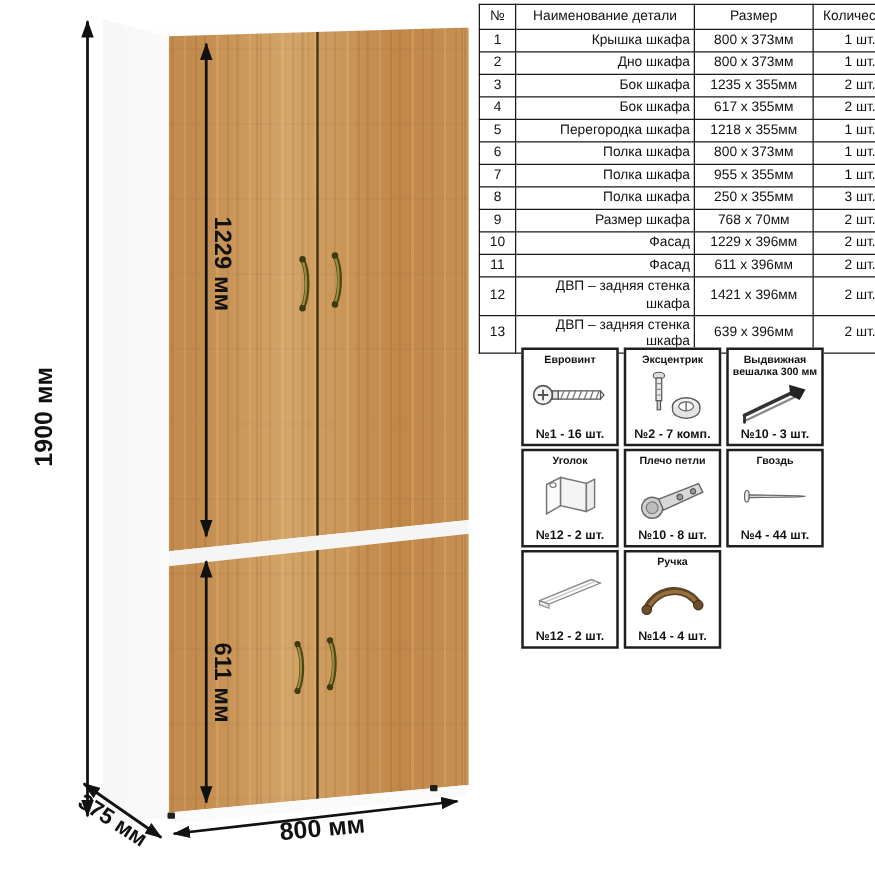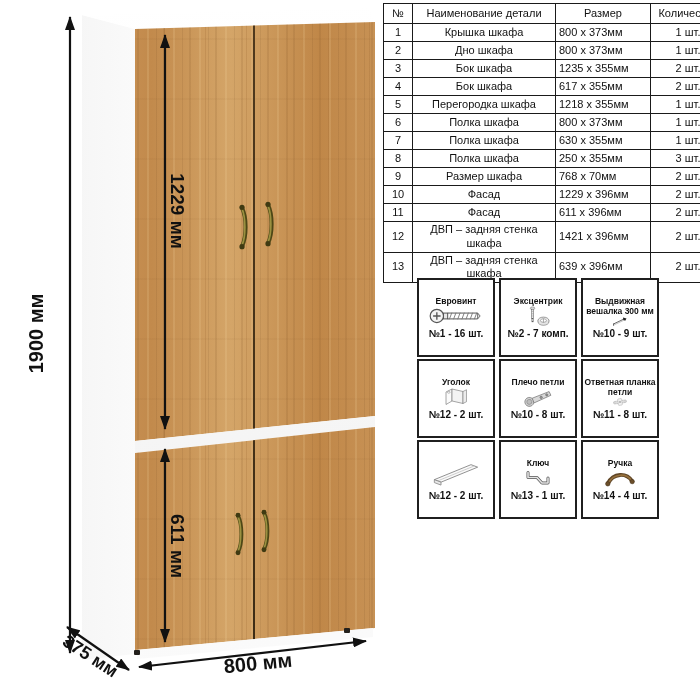--- a/index.html
+++ b/index.html
@@ -46,31 +46,31 @@
   .dim-375{left:40px;top:646px;width:100px;font-size:18px;transform:rotate(33deg);}
 
   
   .parts{position:absolute;left:383px;top:3px;width:314px;border-collapse:collapse;
          font-size:11px;line-height:1.25;table-layout:fixed;}
   .parts th,.parts td{border:1.5px solid #1a1a1a;padding:1px 3px;background:#fff;
          font-weight:normal;overflow:hidden;}
   .parts th{text-align:center;height:17px;}
   .parts td{height:15px;}
   .col-num{width:22px;text-align:center;}
-  .col-name{width:136px;text-align:center;}
-  .col-size{width:88px;text-align:left;}
+  .col-name{width:136px;text-align:right;}
+  .col-size{width:88px;text-align:center;}
   .col-qty{width:68px;text-align:center;}
 
   
   .hw{position:absolute;left:417px;top:278px;width:246px;display:grid;
       grid-template-columns:78px 78px 78px;
       grid-template-rows:79px 79px 79px 79px 84px;
       column-gap:4px;row-gap:2px;}
   .hw-cell{border:2px solid #1f1f1f;background:#fff;display:flex;flex-direction:column;
-           align-items:center;box-sizing:border-box;padding:16px 1px;}
+           align-items:center;box-sizing:border-box;padding:2px 1px;}
   .hw-cell.empty{border:none;background:transparent;}
   .hw-label{font-weight:bold;font-size:8.5px;line-height:1.18;text-align:center;}
   .hw-ic{flex:1;display:flex;align-items:center;justify-content:center;min-height:0;width:100%;}
   .hw-ic svg{width:60px;height:100%;max-height:40px;}
   .hw-count{font-weight:bold;font-size:10px;line-height:1.1;text-align:center;margin-top:2px;}
 </style>
 </head>
 <body>
 
 <div class="canvas">
@@ -175,21 +175,21 @@
         </tr>
     <tr>
           <td class="col-num">6</td>
           <td class="col-name">Полка шкафа</td>
           <td class="col-size">800 х 373мм</td>
           <td class="col-qty">1 шт.</td>
         </tr>
     <tr>
           <td class="col-num">7</td>
           <td class="col-name">Полка шкафа</td>
-          <td class="col-size">630 х 355мм</td>
+          <td class="col-size">955 х 355мм</td>
           <td class="col-qty">1 шт.</td>
         </tr>
     <tr>
           <td class="col-num">8</td>
           <td class="col-name">Полка шкафа</td>
           <td class="col-size">250 х 355мм</td>
           <td class="col-qty">3 шт.</td>
         </tr>
     <tr>
           <td class="col-num">9</td>
@@ -262,21 +262,21 @@
     <div class="hw-cell">
       <div class="hw-label">Выдвижная вешалка 300 мм</div>
       <div class="hw-ic">
         <svg viewBox="0 0 64 40">
             <path d="M6,32 L48,12" stroke="#333" stroke-width="3" stroke-linecap="round"></path>
             <path d="M8,36 L50,16" stroke="#888" stroke-width="2" stroke-linecap="round"></path>
             <path d="M6,32 L6,38" stroke="#333" stroke-width="2.5" stroke-linecap="round"></path>
             <path d="M44,6 L58,10 L53,19 L45,15 Z" fill="#222"></path>
           </svg>
       </div>
-      <div class="hw-count">№10 - 9 шт.</div>
+      <div class="hw-count">№10 - 3 шт.</div>
     </div>
 
     <div class="hw-cell">
       <div class="hw-label">Уголок</div>
       <div class="hw-ic">
         <svg viewBox="0 0 64 40">
             <path d="M12,10 L24,4 L24,28 L12,35 Z" fill="#fbfbfb" stroke="#777" stroke-width="1.3"></path>
             <ellipse cx="17.5" cy="10.5" rx="2.6" ry="2" fill="#fff" stroke="#777"></ellipse>
             <path d="M24,4 L46,9 L46,33 L24,28 Z" fill="#f3f3f3" stroke="#777" stroke-width="1.3"></path>
             <path d="M46,9 L53,5.5 L53,29.5 L46,33 Z" fill="#ececec" stroke="#777" stroke-width="1.2"></path>
@@ -294,61 +294,45 @@
               <circle cx="13" cy="26" r="5" fill="#bdbdbd" stroke="#777"></circle>
               <path d="M20,20 L56,14 L58,22 L22,30 Z" fill="#d8d8d8" stroke="#666" stroke-width="1.2"></path>
               <circle cx="38" cy="22" r="2.4" fill="#9a9a9a" stroke="#555"></circle>
               <circle cx="50" cy="19.5" r="2.2" fill="#9a9a9a" stroke="#555"></circle>
             </g>
           </svg>
       </div>
       <div class="hw-count">№10 - 8 шт.</div>
     </div>
 
-
-
-
-    <div class="hw-cell">
-      <div class="hw-label">Ответная планка петли</div>
-      <div class="hw-ic">
-        <svg viewBox="0 0 64 40">
-            <g transform="rotate(-8 32 20)">
-              <rect x="6" y="15" width="52" height="10" rx="4" fill="#ececec" stroke="#777" stroke-width="1.2"></rect>
-              <rect x="24" y="7" width="16" height="26" rx="3" fill="#f4f4f4" stroke="#777" stroke-width="1.2"></rect>
-              <ellipse cx="13" cy="20" rx="3.5" ry="2.2" fill="#fff" stroke="#777"></ellipse>
-              <ellipse cx="51" cy="20" rx="3.5" ry="2.2" fill="#fff" stroke="#777"></ellipse>
-              <circle cx="32" cy="20" r="3.2" fill="#d9d9d9" stroke="#666"></circle>
-              <path d="M30,18 l4,4 M34,18 l-4,4" stroke="#666" stroke-width="0.9"></path>
-            </g>
-          </svg>
-      </div>
-      <div class="hw-count">№11 - 8 шт.</div>
-    </div>
+    <div class="hw-cell">
+      <div class="hw-label">Гвоздь</div>
+      <div class="hw-ic">
+        <svg viewBox="0 0 64 20">
+            <ellipse cx="8" cy="10" rx="2" ry="5" fill="#eee" stroke="#666" stroke-width="1.1"></ellipse>
+            <path d="M10,8.8 L52,9.6 L58,10 L52,10.6 L10,11.2 Z" fill="#e5e5e5" stroke="#666" stroke-width="1"></path>
+          </svg>
+      </div>
+      <div class="hw-count">№4 - 44 шт.</div>
+    </div>
+
+
+
 
     <div class="hw-cell">
       <div class="hw-ic">
         <svg viewBox="0 0 64 36">
             <path d="M6,26 L50,8 L58,11 L14,29 Z" fill="#fafafa" stroke="#888" stroke-width="1.1"></path>
             <path d="M10,27.5 L54,9.5" stroke="#c4c4c4" stroke-width="1"></path>
             <path d="M6,26 L6,29.5 L14,32.5 L14,29 Z" fill="#e8e8e8" stroke="#888" stroke-width="1"></path>
           </svg>
       </div>
       <div class="hw-count">№12 - 2 шт.</div>
     </div>
 
-    <div class="hw-cell">
-      <div class="hw-label">Ключ</div>
-      <div class="hw-ic">
-        <svg viewBox="0 0 64 40">
-            <path d="M12,9 L12,19 L30,19 L40,30 L52,30 L52,20" fill="none" stroke="#555" stroke-width="6" stroke-linejoin="round" stroke-linecap="round"></path>
-            <path d="M12,9 L12,19 L30,19 L40,30 L52,30 L52,20" fill="none" stroke="#e4e4e4" stroke-width="3.2" stroke-linejoin="round" stroke-linecap="round"></path>
-          </svg>
-      </div>
-      <div class="hw-count">№13 - 1 шт.</div>
-    </div>
 
 
     <div class="hw-cell">
       <div class="hw-label">Ручка</div>
       <div class="hw-ic">
         <svg viewBox="0 0 64 36">
             <path d="M10,28 C20,8 44,8 54,24" fill="none" stroke="#5f4526" stroke-width="7" stroke-linecap="round"></path>
             <path d="M11,27 C21,9 44,9 53,23" fill="none" stroke="#97713d" stroke-width="3" stroke-linecap="round"></path>
             <circle cx="10" cy="28.5" r="4" fill="#6b4e2a" stroke="#43301a"></circle>
             <circle cx="54" cy="24.5" r="4" fill="#6b4e2a" stroke="#43301a"></circle>

